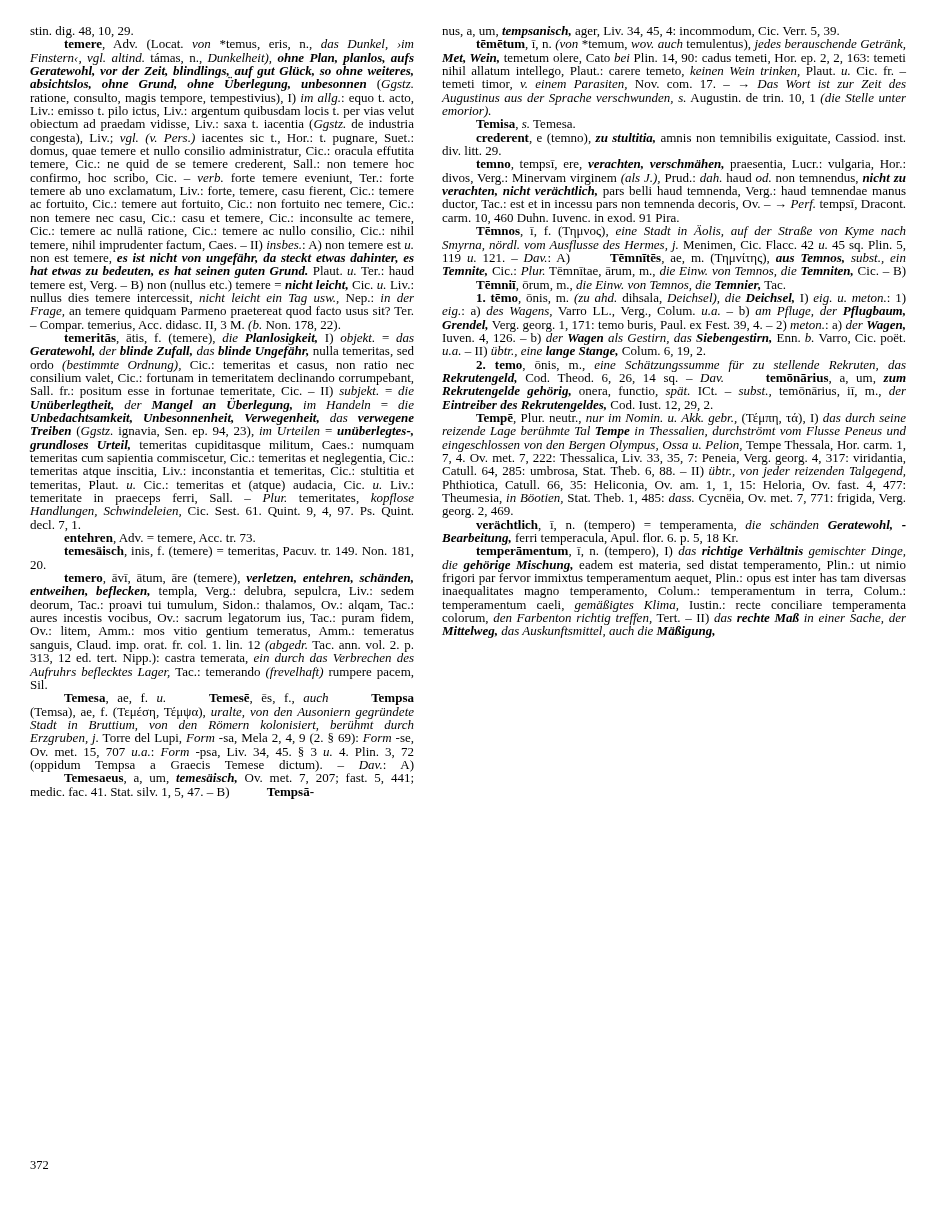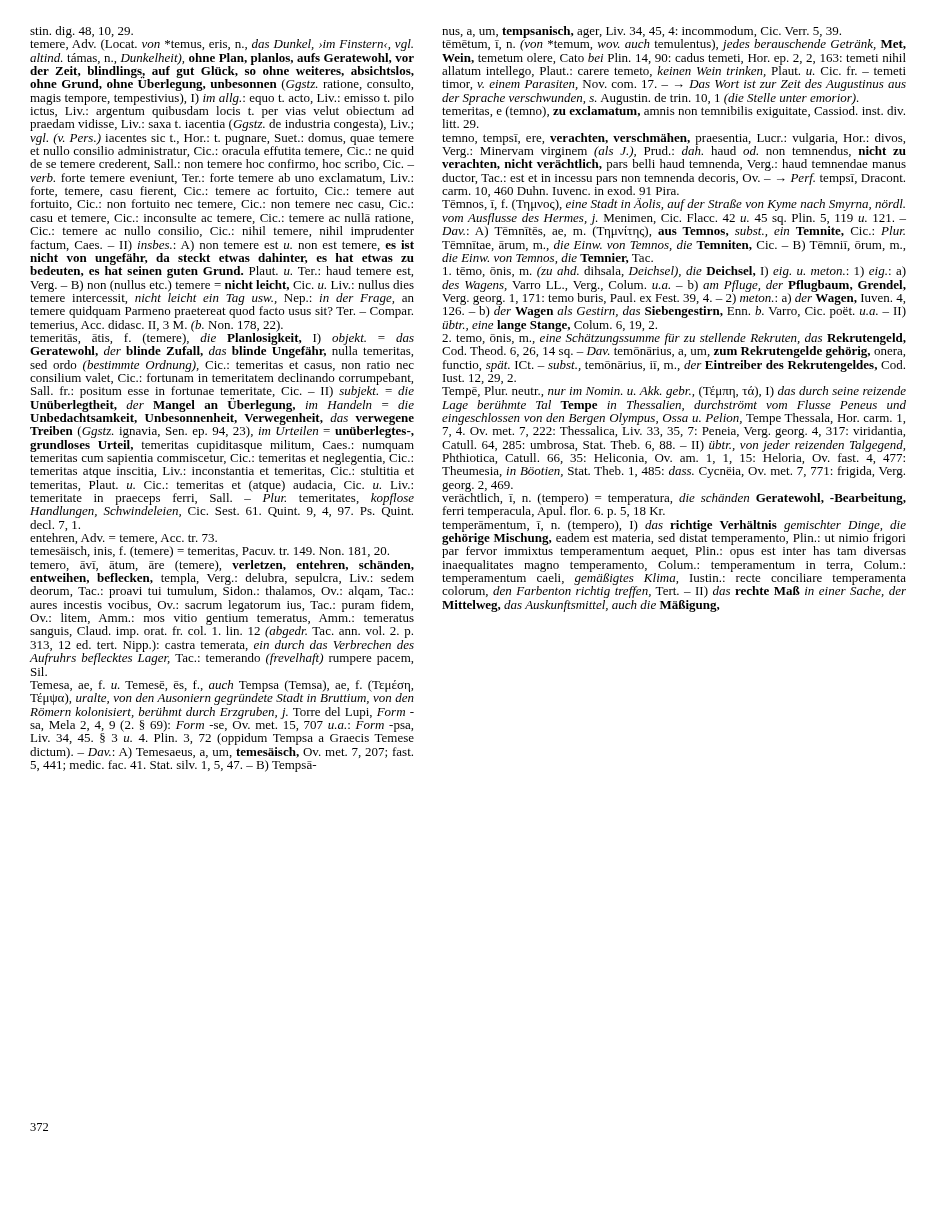--- a/index.html
+++ b/index.html
@@ -23,27 +23,27 @@
   }
   .col {
     text-align: justify;
     font-size: 13px;
     line-height: 13.35px;
   }
   .col-left  { width: 384px; margin-right: 28px; }
   .col-right { width: 464px; }
   .entry { margin: 0; padding: 0; }
   .seg-r  { font-weight: normal; font-style: normal; }
-  .seg-b  { font-weight: normal;   font-style: normal; }
+  .seg-b  { font-weight: bold;   font-style: normal; margin-left: 34px; }
   .seg-i  { font-weight: normal; font-style: italic; }
-  .seg-bi { font-weight: bold;   }
+  .seg-bi { font-weight: bold;   font-style: italic; }
   .page-number {
     position: absolute;
     left: 30px;
-    top: 1120px;
+    top: 1158px;
     font-size: 12.5px;
     font-family: "Liberation Serif", "DejaVu Serif", serif;
   }
 </style>
 </head>
 <body>
 
 <div class="page">
   <div class="columns">
     <div class="col col-left">
@@ -51,24 +51,25 @@
         <p class="entry"><span class="seg-b">temere</span><span class="seg-r">, Adv. (Locat. </span><span class="seg-i">von</span><span class="seg-r"> *temus, eris, n., </span><span class="seg-i">das Dunkel, ›im Finstern‹, vgl. altind.</span><span class="seg-r"> támas, n., </span><span class="seg-i">Dunkelheit),</span><span class="seg-bi"> ohne Plan, planlos, aufs Geratewohl, vor der Zeit, blindlings, auf gut Glück, so ohne weiteres, absichtslos, ohne Grund, ohne Überlegung, unbesonnen</span><span class="seg-r"> (</span><span class="seg-i">Ggstz.</span><span class="seg-r"> ratione, consulto, magis tempore, tempestivius), I) </span><span class="seg-i">im allg.</span><span class="seg-r">: equo t. acto, Liv.: emisso t. pilo ictus, Liv.: argentum quibusdam locis t. per vias velut obiectum ad praedam vidisse, Liv.: saxa t. iacentia (</span><span class="seg-i">Ggstz.</span><span class="seg-r"> de industria congesta), Liv.; </span><span class="seg-i">vgl. (v. Pers.)</span><span class="seg-r"> iacentes sic t., Hor.: t. pugnare, Suet.: domus, quae temere et nullo consilio administratur, Cic.: oracula effutita temere, Cic.: ne quid de se temere crederent, Sall.: non temere hoc confirmo, hoc scribo, Cic. – </span><span class="seg-i">verb.</span><span class="seg-r"> forte temere eveniunt, Ter.: forte temere ab uno exclamatum, Liv.: forte, temere, casu fierent, Cic.: temere ac fortuito, Cic.: temere aut fortuito, Cic.: non fortuito nec temere, Cic.: non temere nec casu, Cic.: casu et temere, Cic.: inconsulte ac temere, Cic.: temere ac nullā ratione, Cic.: temere ac nullo consilio, Cic.: nihil temere, nihil imprudenter factum, Caes. – II) </span><span class="seg-i">insbes.</span><span class="seg-r">: A) non temere est </span><span class="seg-i">u.</span><span class="seg-r"> non est temere, </span><span class="seg-bi">es ist nicht von ungefähr, da steckt etwas dahinter, es hat etwas zu bedeuten, es hat seinen guten Grund.</span><span class="seg-r"> Plaut. </span><span class="seg-i">u.</span><span class="seg-r"> Ter.: haud temere est, Verg. – B) non (nullus etc.) temere = </span><span class="seg-bi">nicht leicht,</span><span class="seg-r"> Cic. </span><span class="seg-i">u.</span><span class="seg-r"> Liv.: nullus dies temere intercessit, </span><span class="seg-i">nicht leicht ein Tag usw.,</span><span class="seg-r"> Nep.: </span><span class="seg-i">in der Frage,</span><span class="seg-r"> an temere quidquam Parmeno praetereat quod facto usus sit? Ter. – Compar. temerius, Acc. didasc. II, 3 M. </span><span class="seg-i">(b.</span><span class="seg-r"> Non. 178, 22).</span></p>
         <p class="entry"><span class="seg-b">temeritās</span><span class="seg-r">, ātis, f. (temere), </span><span class="seg-i">die </span><span class="seg-bi">Planlosigkeit,</span><span class="seg-r"> I) </span><span class="seg-i">objekt.</span><span class="seg-r"> = </span><span class="seg-i">das </span><span class="seg-bi">Geratewohl,</span><span class="seg-i"> der </span><span class="seg-bi">blinde Zufall,</span><span class="seg-i"> das </span><span class="seg-bi">blinde Ungefähr,</span><span class="seg-r"> nulla temeritas, sed ordo </span><span class="seg-i">(bestimmte Ordnung),</span><span class="seg-r"> Cic.: temeritas et casus, non ratio nec consilium valet, Cic.: fortunam in temeritatem declinando corrumpebant, Sall. fr.: positum esse in fortunae temeritate, Cic. – II) </span><span class="seg-i">subjekt.</span><span class="seg-r"> = </span><span class="seg-i">die </span><span class="seg-bi">Unüberlegtheit,</span><span class="seg-i"> der </span><span class="seg-bi">Mangel an Überlegung,</span><span class="seg-i"> im Handeln</span><span class="seg-r"> = </span><span class="seg-i">die </span><span class="seg-bi">Unbedachtsamkeit, Unbesonnenheit, Verwegenheit,</span><span class="seg-i"> das </span><span class="seg-bi">verwegene Treiben</span><span class="seg-r"> (</span><span class="seg-i">Ggstz.</span><span class="seg-r"> ignavia, Sen. ep. 94, 23), </span><span class="seg-i">im Urteilen</span><span class="seg-r"> = </span><span class="seg-bi">unüberlegtes-, grundloses Urteil,</span><span class="seg-r"> temeritas cupiditasque militum, Caes.: numquam temeritas cum sapientia commiscetur, Cic.: temeritas et neglegentia, Cic.: temeritas atque inscitia, Liv.: inconstantia et temeritas, Cic.: stultitia et temeritas, Plaut. </span><span class="seg-i">u.</span><span class="seg-r"> Cic.: temeritas et (atque) audacia, Cic. </span><span class="seg-i">u.</span><span class="seg-r"> Liv.: temeritate in praeceps ferri, Sall. – </span><span class="seg-i">Plur.</span><span class="seg-r"> temeritates, </span><span class="seg-i">kopflose Handlungen, Schwindeleien,</span><span class="seg-r"> Cic. Sest. 61. Quint. 9, 4, 97. Ps. Quint. decl. 7, 1.</span></p>
         <p class="entry"><span class="seg-b">entehren</span><span class="seg-r">, Adv. = temere, Acc. tr. 73.</span></p>
         <p class="entry"><span class="seg-b">temesäisch</span><span class="seg-r">, inis, f. (temere) = temeritas, Pacuv. tr. 149. Non. 181, 20.</span></p>
         <p class="entry"><span class="seg-b">temero</span><span class="seg-r">, āvī, ātum, āre (temere), </span><span class="seg-bi">verletzen, entehren, schänden, entweihen, beflecken,</span><span class="seg-r"> templa, Verg.: delubra, sepulcra, Liv.: sedem deorum, Tac.: proavi tui tumulum, Sidon.: thalamos, Ov.: alqam, Tac.: aures incestis vocibus, Ov.: sacrum legatorum ius, Tac.: puram fidem, Ov.: litem, Amm.: mos vitio gentium temeratus, Amm.: temeratus sanguis, Claud. imp. orat. fr. col. 1. lin. 12 </span><span class="seg-i">(abgedr.</span><span class="seg-r"> Tac. ann. vol. 2. p. 313, 12 ed. tert. Nipp.): castra temerata, </span><span class="seg-i">ein durch das Verbrechen des Aufruhrs beflecktes Lager,</span><span class="seg-r"> Tac.: temerando </span><span class="seg-i">(frevelhaft)</span><span class="seg-r"> rumpere pacem, Sil.</span></p>
         <p class="entry"><span class="seg-b">Temesa</span><span class="seg-r">, ae, f. </span><span class="seg-i">u.</span><span class="seg-r"> </span><span class="seg-b">Temesē</span><span class="seg-r">, ēs, f., </span><span class="seg-i">auch</span><span class="seg-r"> </span><span class="seg-b">Tempsa</span><span class="seg-r"> (Temsa), ae, f. (Τεμέση, Τέμψα), </span><span class="seg-i">uralte, von den Ausoniern gegründete Stadt in Bruttium, von den Römern kolonisiert, berühmt durch Erzgruben, j.</span><span class="seg-r"> Torre del Lupi, </span><span class="seg-i">Form</span><span class="seg-r"> -sa, Mela 2, 4, 9 (2. § 69): </span><span class="seg-i">Form</span><span class="seg-r"> -se, Ov. met. 15, 707 </span><span class="seg-i">u.a.</span><span class="seg-r">: </span><span class="seg-i">Form</span><span class="seg-r"> -psa, Liv. 34, 45. § 3 </span><span class="seg-i">u.</span><span class="seg-r"> 4. Plin. 3, 72 (oppidum Tempsa a Graecis Temese dictum). – </span><span class="seg-i">Dav.</span><span class="seg-r">: A) </span><span class="seg-b">Temesaeus</span><span class="seg-r">, a, um, </span><span class="seg-bi">temesäisch,</span><span class="seg-r"> Ov. met. 7, 207; fast. 5, 441; medic. fac. 41. Stat. silv. 1, 5, 47. – B) </span><span class="seg-b">Tempsā-</span></p>
       </div>
     <div class="col col-right">
         <p class="entry"><span class="seg-r">nus, a, um, </span><span class="seg-bi">tempsanisch,</span><span class="seg-r"> ager, Liv. 34, 45, 4: incommodum, Cic. Verr. 5, 39.</span></p>
         <p class="entry"><span class="seg-b">tēmētum</span><span class="seg-r">, ī, n. </span><span class="seg-i">(von</span><span class="seg-r"> *temum, </span><span class="seg-i">wov. auch</span><span class="seg-r"> temulentus), </span><span class="seg-i">jedes berauschende Getränk,</span><span class="seg-bi"> Met, Wein,</span><span class="seg-r"> temetum olere, Cato </span><span class="seg-i">bei</span><span class="seg-r"> Plin. 14, 90: cadus temeti, Hor. ep. 2, 2, 163: temeti nihil allatum intellego, Plaut.: carere temeto, </span><span class="seg-i">keinen Wein trinken,</span><span class="seg-r"> Plaut. </span><span class="seg-i">u.</span><span class="seg-r"> Cic. fr. – temeti timor, </span><span class="seg-i">v. einem Parasiten,</span><span class="seg-r"> Nov. com. 17. – → </span><span class="seg-i">Das Wort ist zur Zeit des Augustinus aus der Sprache verschwunden, s.</span><span class="seg-r"> Augustin. de trin. 10, 1 </span><span class="seg-i">(die Stelle unter emorior).</span></p>
-        <p class="entry"><span class="seg-b">temeritas</span><span class="seg-r">, e (temno), </span><span class="seg-bi">zu exclamatum,</span><span class="seg-r"> amnis non temnibilis exiguitate, Cassiod. inst. div. litt. 29.</span></p>
+        <p class="entry"><span class="seg-b">Temisa</span><span class="seg-r">, </span><span class="seg-i">s.</span><span class="seg-r"> Temesa.</span></p>
+        <p class="entry"><span class="seg-b">crederent</span><span class="seg-r">, e (temno), </span><span class="seg-bi">zu stultitia,</span><span class="seg-r"> amnis non temnibilis exiguitate, Cassiod. inst. div. litt. 29.</span></p>
         <p class="entry"><span class="seg-b">temno</span><span class="seg-r">, tempsī, ere, </span><span class="seg-bi">verachten, verschmähen,</span><span class="seg-r"> praesentia, Lucr.: vulgaria, Hor.: divos, Verg.: Minervam virginem </span><span class="seg-i">(als J.),</span><span class="seg-r"> Prud.: </span><span class="seg-i">dah.</span><span class="seg-r"> haud </span><span class="seg-i">od.</span><span class="seg-r"> non temnendus, </span><span class="seg-bi">nicht zu verachten, nicht verächtlich,</span><span class="seg-r"> pars belli haud temnenda, Verg.: haud temnendae manus ductor, Tac.: est et in incessu pars non temnenda decoris, Ov. – → </span><span class="seg-i">Perf.</span><span class="seg-r"> tempsī, Dracont. carm. 10, 460 Duhn. Iuvenc. in exod. 91 Pira.</span></p>
         <p class="entry"><span class="seg-b">Tēmnos</span><span class="seg-r">, ī, f. (Τημνος), </span><span class="seg-i">eine Stadt in Äolis, auf der Straße von Kyme nach Smyrna, nördl. vom Ausflusse des Hermes, j.</span><span class="seg-r"> Menimen, Cic. Flacc. 42 </span><span class="seg-i">u.</span><span class="seg-r"> 45 sq. Plin. 5, 119 </span><span class="seg-i">u.</span><span class="seg-r"> 121. – </span><span class="seg-i">Dav.</span><span class="seg-r">: A) </span><span class="seg-b">Tēmnītēs</span><span class="seg-r">, ae, m. (Τημνίτης), </span><span class="seg-bi">aus Temnos,</span><span class="seg-i"> subst., ein </span><span class="seg-bi">Temnite,</span><span class="seg-r"> Cic.: </span><span class="seg-i">Plur.</span><span class="seg-r"> Tēmnītae, ārum, m., </span><span class="seg-i">die Einw. von Temnos, die </span><span class="seg-bi">Temniten,</span><span class="seg-r"> Cic. – B) </span><span class="seg-b">Tēmniī</span><span class="seg-r">, ōrum, m., </span><span class="seg-i">die Einw. von Temnos, die </span><span class="seg-bi">Temnier,</span><span class="seg-r"> Tac.</span></p>
         <p class="entry"><span class="seg-b">1. tēmo</span><span class="seg-r">, ōnis, m. </span><span class="seg-i">(zu ahd.</span><span class="seg-r"> dihsala, </span><span class="seg-i">Deichsel), die </span><span class="seg-bi">Deichsel,</span><span class="seg-r"> I) </span><span class="seg-i">eig. u. meton.</span><span class="seg-r">: 1) </span><span class="seg-i">eig.</span><span class="seg-r">: a) </span><span class="seg-i">des Wagens,</span><span class="seg-r"> Varro LL., Verg., Colum. </span><span class="seg-i">u.a.</span><span class="seg-r"> – b) </span><span class="seg-i">am Pfluge, der </span><span class="seg-bi">Pflugbaum, Grendel,</span><span class="seg-r"> Verg. georg. 1, 171: temo buris, Paul. ex Fest. 39, 4. – 2) </span><span class="seg-i">meton.</span><span class="seg-r">: a) </span><span class="seg-i">der </span><span class="seg-bi">Wagen,</span><span class="seg-r"> Iuven. 4, 126. – b) </span><span class="seg-i">der </span><span class="seg-bi">Wagen </span><span class="seg-i">als Gestirn, das </span><span class="seg-bi">Siebengestirn,</span><span class="seg-r"> Enn. </span><span class="seg-i">b.</span><span class="seg-r"> Varro, Cic. poët. </span><span class="seg-i">u.a.</span><span class="seg-r"> – II) </span><span class="seg-i">übtr., eine </span><span class="seg-bi">lange Stange,</span><span class="seg-r"> Colum. 6, 19, 2.</span></p>
         <p class="entry"><span class="seg-b">2. temo</span><span class="seg-r">, ōnis, m., </span><span class="seg-i">eine Schätzungssumme für zu stellende Rekruten, das </span><span class="seg-bi">Rekrutengeld,</span><span class="seg-r"> Cod. Theod. 6, 26, 14 sq. – </span><span class="seg-i">Dav.</span><span class="seg-r"> </span><span class="seg-b">temōnārius</span><span class="seg-r">, a, um, </span><span class="seg-bi">zum Rekrutengelde gehörig,</span><span class="seg-r"> onera, functio, </span><span class="seg-i">spät.</span><span class="seg-r"> ICt. – </span><span class="seg-i">subst.,</span><span class="seg-r"> temōnārius, iī, m., </span><span class="seg-i">der </span><span class="seg-bi">Eintreiber des Rekrutengeldes,</span><span class="seg-r"> Cod. Iust. 12, 29, 2.</span></p>
         <p class="entry"><span class="seg-b">Tempē</span><span class="seg-r">, Plur. neutr., </span><span class="seg-i">nur im Nomin. u. Akk. gebr.,</span><span class="seg-r"> (Τέμπη, τά), I) </span><span class="seg-i">das durch seine reizende Lage berühmte Tal </span><span class="seg-bi">Tempe </span><span class="seg-i">in Thessalien, durchströmt vom Flusse Peneus und eingeschlossen von den Bergen Olympus, Ossa u. Pelion,</span><span class="seg-r"> Tempe Thessala, Hor. carm. 1, 7, 4. Ov. met. 7, 222: Thessalica, Liv. 33, 35, 7: Peneia, Verg. georg. 4, 317: viridantia, Catull. 64, 285: umbrosa, Stat. Theb. 6, 88. – II) </span><span class="seg-i">übtr., von jeder reizenden Talgegend,</span><span class="seg-r"> Phthiotica, Catull. 66, 35: Heliconia, Ov. am. 1, 1, 15: Heloria, Ov. fast. 4, 477: Theumesia, </span><span class="seg-i">in Böotien,</span><span class="seg-r"> Stat. Theb. 1, 485: </span><span class="seg-i">dass.</span><span class="seg-r"> Cycnëia, Ov. met. 7, 771: frigida, Verg. georg. 2, 469.</span></p>
-        <p class="entry"><span class="seg-b">verächtlich</span><span class="seg-r">, ī, n. (tempero) = temperatura, </span><span class="seg-i">die schänden </span><span class="seg-bi">Geratewohl, -Bearbeitung,</span><span class="seg-r"> ferri temperacula, Apul. flor. 6. p. 5, 18 Kr.</span></p>
+        <p class="entry"><span class="seg-b">verächtlich</span><span class="seg-r">, ī, n. (tempero) = temperamenta, </span><span class="seg-i">die schänden </span><span class="seg-bi">Geratewohl, -Bearbeitung,</span><span class="seg-r"> ferri temperacula, Apul. flor. 6. p. 5, 18 Kr.</span></p>
         <p class="entry"><span class="seg-b">temperāmentum</span><span class="seg-r">, ī, n. (tempero), I) </span><span class="seg-i">das </span><span class="seg-bi">richtige Verhältnis </span><span class="seg-i">gemischter Dinge, die </span><span class="seg-bi">gehörige Mischung,</span><span class="seg-r"> eadem est materia, sed distat temperamento, Plin.: ut nimio frigori par fervor immixtus temperamentum aequet, Plin.: opus est inter has tam diversas inaequalitates magno temperamento, Colum.: temperamentum in terra, Colum.: temperamentum caeli, </span><span class="seg-i">gemäßigtes Klima,</span><span class="seg-r"> Iustin.: recte conciliare temperamenta colorum, </span><span class="seg-i">den Farbenton richtig treffen,</span><span class="seg-r"> Tert. – II) </span><span class="seg-i">das </span><span class="seg-bi">rechte Maß </span><span class="seg-i">in einer Sache, der </span><span class="seg-bi">Mittelweg, </span><span class="seg-i">das Auskunftsmittel, auch die </span><span class="seg-bi">Mäßigung,</span></p>
       </div>
   </div>
   <div class="page-number">372</div>
 </div>
 
 </body></html>

